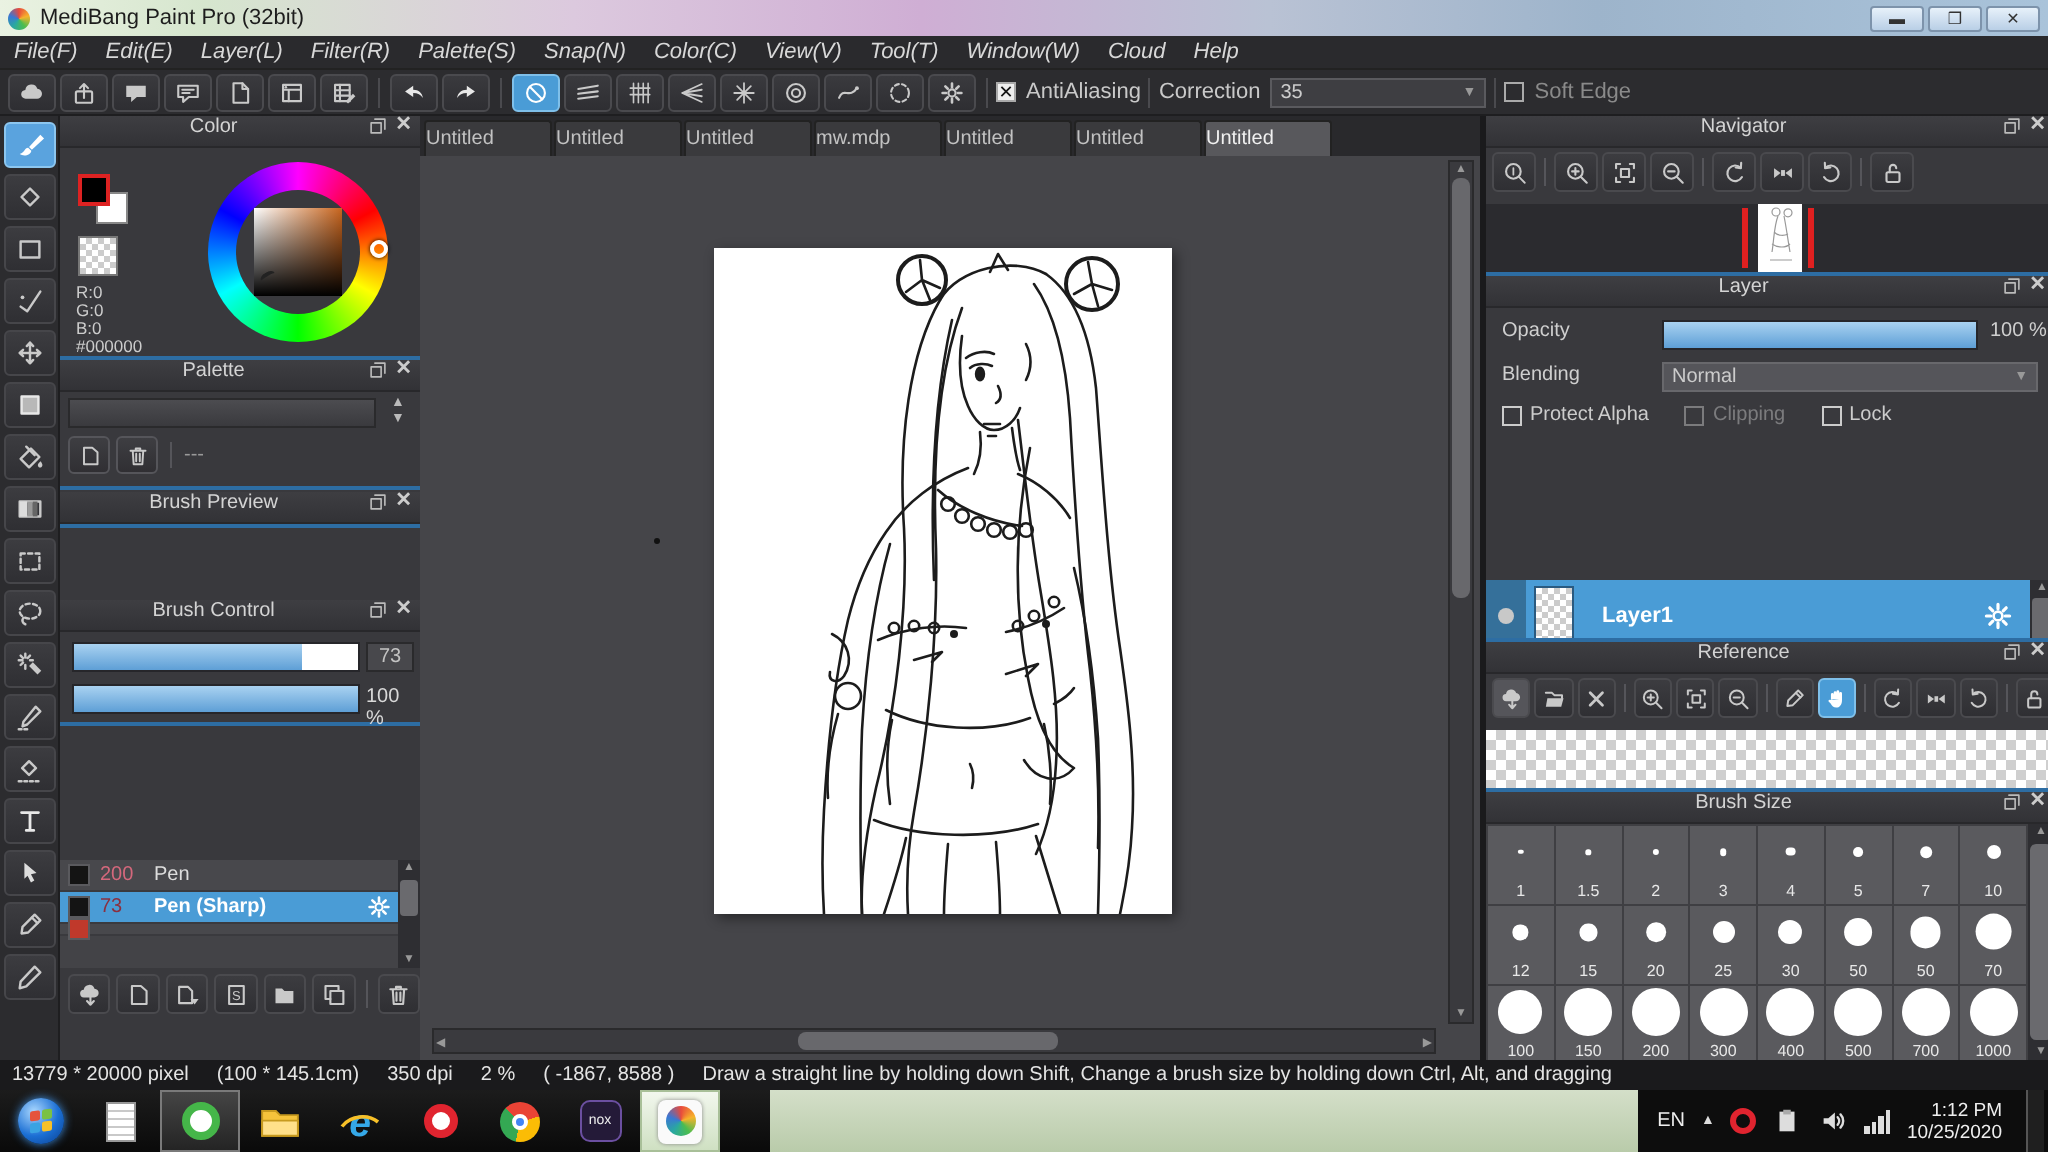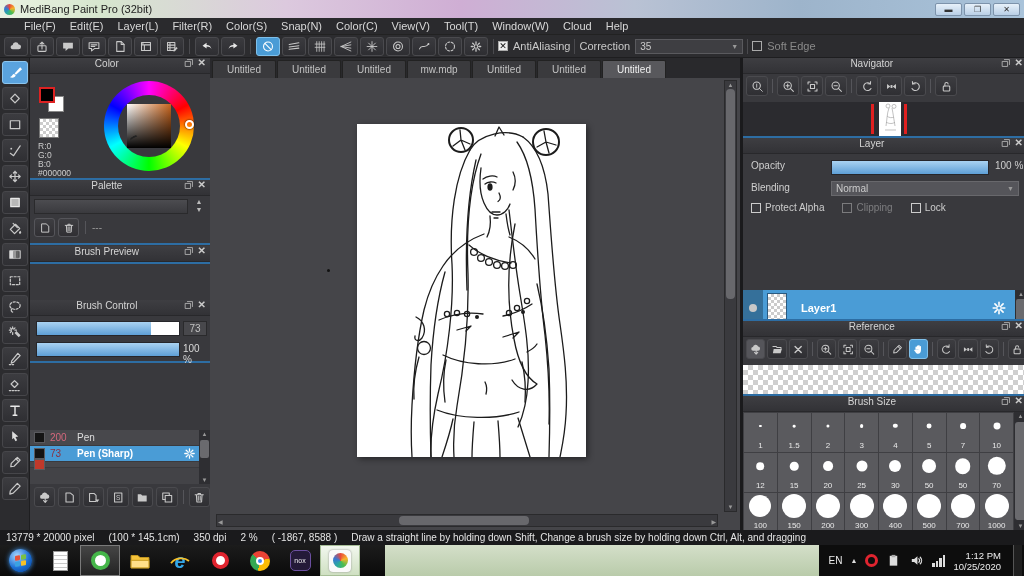--- a/index.html
+++ b/index.html
@@ -11,21 +11,21 @@
     background:linear-gradient(90deg,#eaf2e2 0%,#d6e6ce 10%,#dcc9de 28%,#cfaed4 45%,#b9c2d4 62%,#9db4cb 78%,#a9c3da 100%);
     display:flex;align-items:center;padding:0 4px;color:#222;}
   #titlebar .app-ico{width:11px;height:11px;border-radius:50%;margin-right:5px;
     background:conic-gradient(#e84a3c,#f7b32b,#4bbd4f,#2aa8a0,#3a77d4,#e84a3c);}
   #titlebar .ttl{font-size:11px;color:#1d1d1d;}
   #winbtns{margin-left:auto;display:flex;gap:2px;}
   .winbtn{width:27px;height:13px;border:1px solid #7d93ab;border-radius:2px;
     background:linear-gradient(#e7f1fa,#b9cfe6);color:#333;font-size:8px;line-height:11px;text-align:center;}
 
   
-  #menubar{position:absolute;left:0;top:18px;width:1024px;height:17px;background:#2a2a2d;display:flex;align-items:center;padding-left:17px;border-bottom:1px solid #222;}
+  #menubar{position:absolute;left:0;top:18px;width:1024px;height:17px;background:#2a2a2d;display:flex;align-items:center;padding-left:0;border-bottom:1px solid #222;font-style:italic;}
   .menu-item{padding:0 7px;color:#d8d8d8;font-size:11px;line-height:16px;}
   #toolbar{position:absolute;left:0;top:35px;width:1024px;height:23px;background:#2c2c2f;display:flex;align-items:center;padding-left:3px;border-bottom:1px solid #1e1e20;}
   .tb-btn{width:24px;height:19px;border-radius:3px;margin:0 1px;padding:2px;color:#c9c9c9;background:#2c2c2f;}
   .tb-btn.raised{border:1px solid #4a4a4e;background:linear-gradient(#3a3a3e,#2e2e32);}
   .tb-btn.active{background:#4a9cd6;border:1px solid #7fc0ea;color:#fff;}
   .tb-sep{width:1px;height:15px;background:#4a4a4e;margin:0 4px;}
   .tb-ctl{display:flex;align-items:center;gap:5px;color:#c9c9c9;}
   .cb{display:inline-block;width:10px;height:10px;border:1px solid #aaa;background:transparent;text-align:center;line-height:9px;font-size:9px;color:#111;}
   .cb.checked{background:#eee;}
   .dropdown{width:108px;height:15px;background:#3e3e42;border:1px solid #5a5a5e;color:#ccc;font-size:10px;display:flex;align-items:center;padding:0 4px;}
@@ -99,21 +99,21 @@
   .brow .bgear{width:13px;height:13px;color:#fff;margin-right:14px;}
   #bl-scroll{position:absolute;right:0;top:0;width:11px;height:54px;background:#2e2e32;}
   #bl-scroll .thumb{position:absolute;left:1px;top:10px;width:9px;height:18px;background:#6a6a6e;border-radius:2px;}
   #bl-foot{display:flex;align-items:center;gap:3px;padding:3px 0 0 4px;}
 
   .sbar-arrow{color:#999;font-size:6px;text-align:center;line-height:8px;}
 
   
   #canvasarea{position:absolute;left:210px;top:0;width:530px;height:472px;background:#454549;}
   #tabbar{position:absolute;left:0;top:0;width:530px;height:20px;background:#29292c;display:flex;align-items:flex-end;padding-left:2px;}
-  .tab{width:64px;height:18px;background:#3a3a3d;color:#c2c2c2;font-size:10px;text-align:center;line-height:18px;margin-right:1px;border:1px solid #222;border-bottom:none;border-radius:2px 2px 0 0;}
+  .tab{width:64px;height:18px;background:#3a3a3d;color:#c2c2c2;font-size:10px;text-align:left;line-height:18px;margin-right:1px;border:1px solid #222;border-bottom:none;border-radius:2px 2px 0 0;}
   .tab.active{background:#58585c;color:#f0f0f0;}
   #canvas{position:absolute;left:147px;top:66px;width:229px;height:333px;background:#fff;box-shadow:2px 2px 6px rgba(0,0,0,.45);}
   #cursor-dot{position:absolute;left:117px;top:211px;width:3px;height:3px;background:#111;border-radius:50%;}
   .vscroll{position:absolute;right:3px;top:22px;width:13px;bottom:18px;background:#3a3a3e;border:1px solid #2a2a2c;}
   .vscroll .thumb{position:absolute;left:1px;top:8px;width:9px;height:210px;background:#68686c;border-radius:4px;}
   .hscroll{position:absolute;left:6px;right:22px;bottom:3px;height:13px;background:#3a3a3e;border:1px solid #2a2a2c;}
   .hscroll .thumb{position:absolute;top:1px;left:182px;width:130px;height:9px;background:#68686c;border-radius:4px;}
 
   
   #rightpanels{position:absolute;left:740px;top:0;width:284px;height:472px;background:#39393d;border-left:3px solid #1a1a1c;}
@@ -194,21 +194,21 @@
       <div class="winbtn">❒</div>
       <div class="winbtn">✕</div>
     </div>
   </div>
 
   <div id="menubar">
       <span class="menu-item">File(F)</span>
       <span class="menu-item">Edit(E)</span>
       <span class="menu-item">Layer(L)</span>
       <span class="menu-item">Filter(R)</span>
-      <span class="menu-item">Color(S)</span>
+      <span class="menu-item">Palette(S)</span>
       <span class="menu-item">Snap(N)</span>
       <span class="menu-item">Color(C)</span>
       <span class="menu-item">View(V)</span>
       <span class="menu-item">Tool(T)</span>
       <span class="menu-item">Window(W)</span>
       <span class="menu-item">Cloud</span>
       <span class="menu-item">Help</span>
     </div>
 
   <div id="toolbar">

